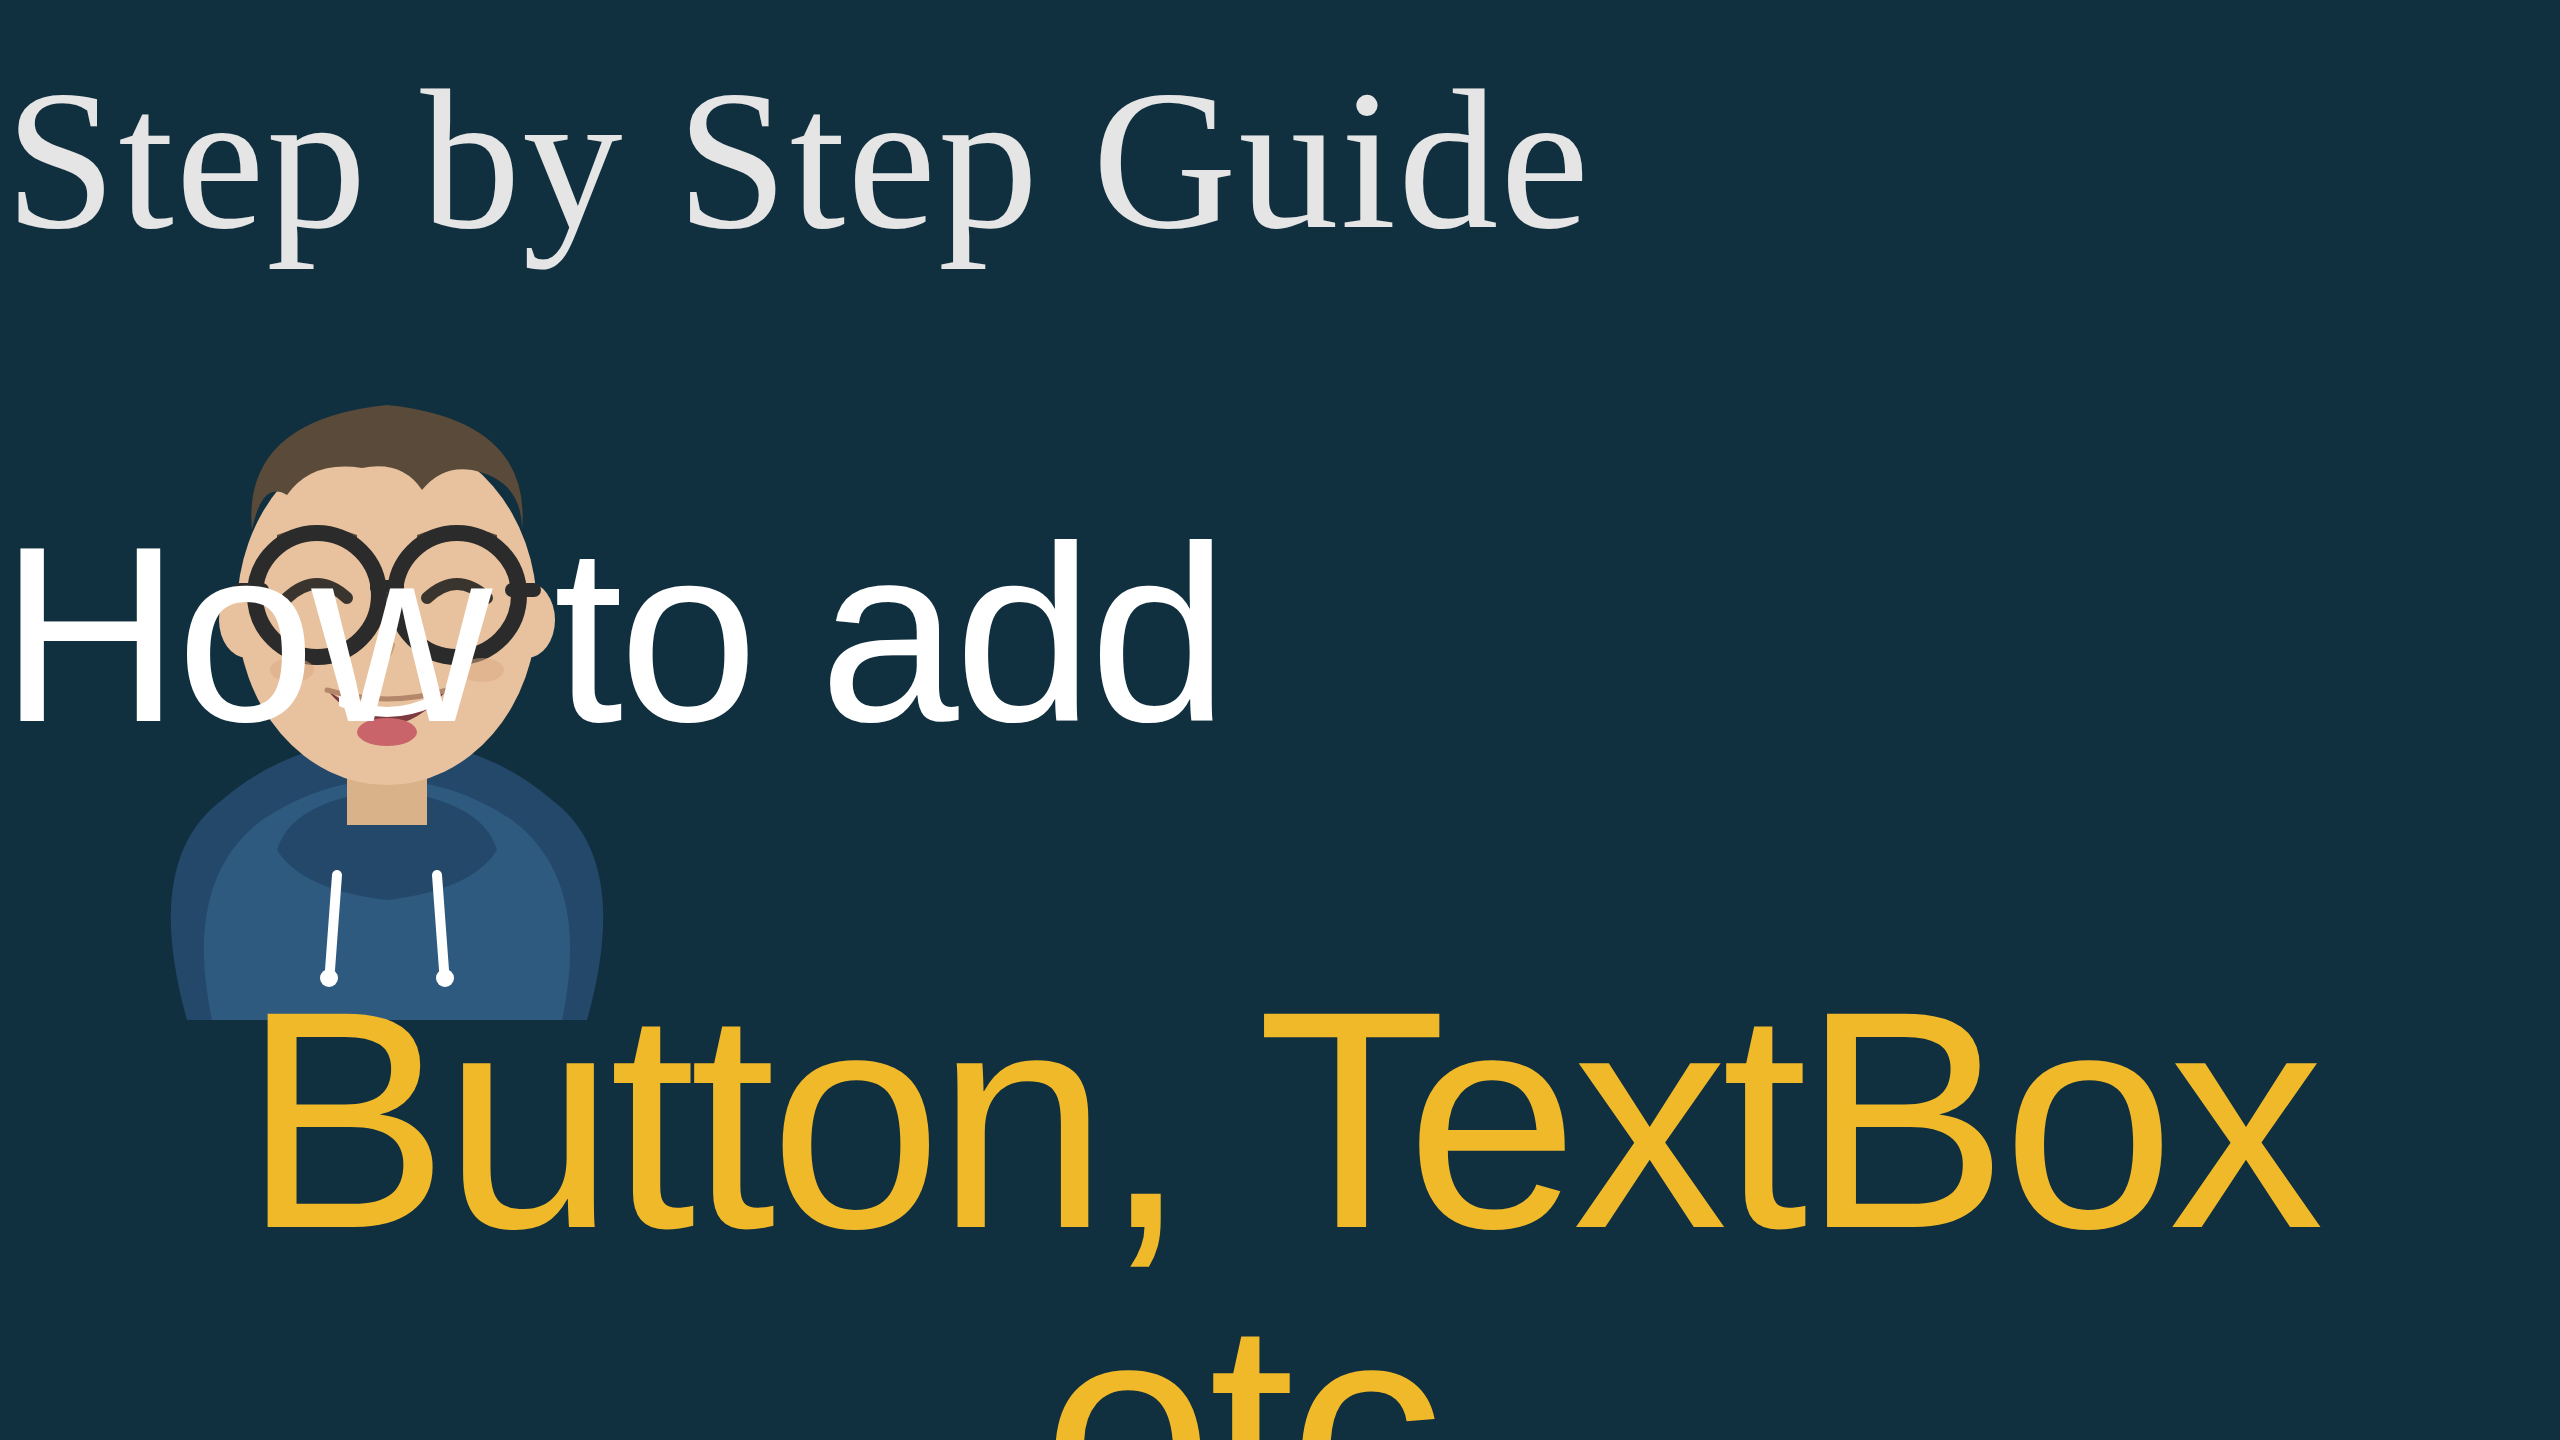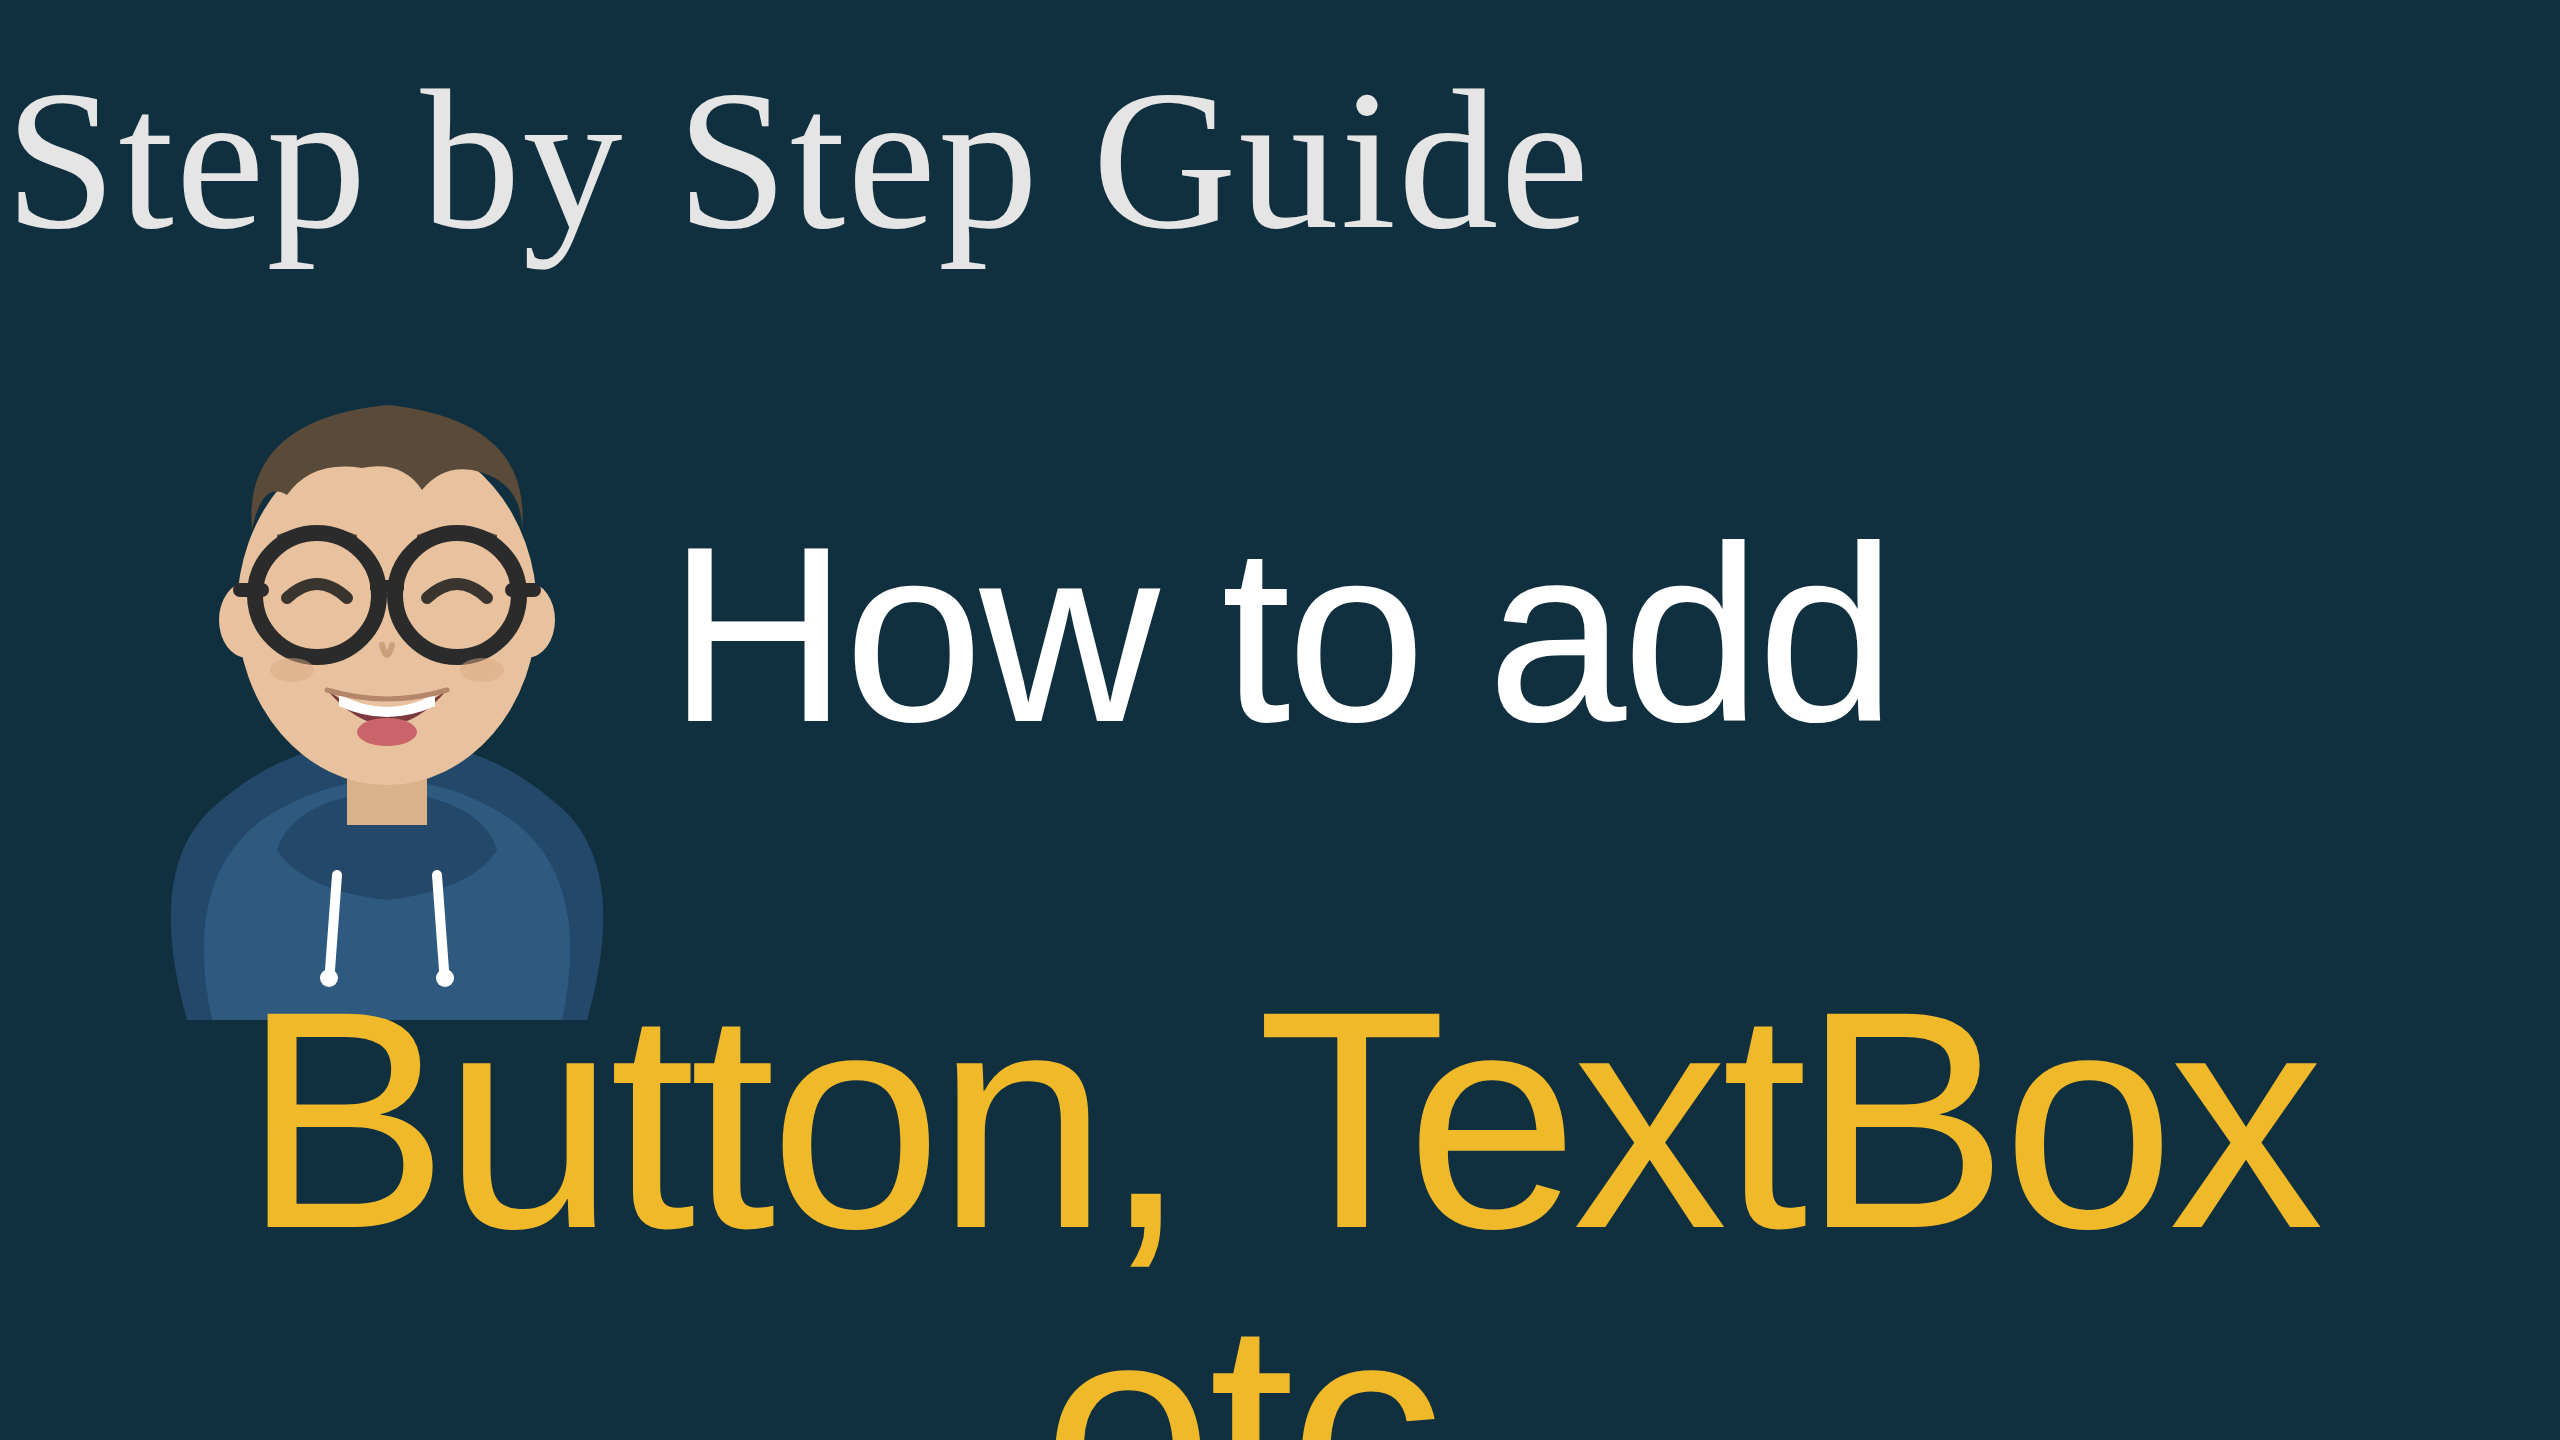--- a/index.html
+++ b/index.html
@@ -20,21 +20,21 @@
     font-size: 200px;
     color: #e5e5e5;
     letter-spacing: 2px;
     line-height: 1;
   }
   .main-title {
     position: absolute;
     top: 510px;
     left: 0;
     width: 100%;
-    text-align: center;
+    text-align: left;
     font-family: "Arial Narrow", "Helvetica Neue Condensed", Arial, sans-serif;
     font-stretch: condensed;
     font-size: 250px;
     color: #ffffff;
     font-weight: 400;
     letter-spacing: -4px;
     line-height: 1;
   }
   .sub-title {
     position: absolute;

